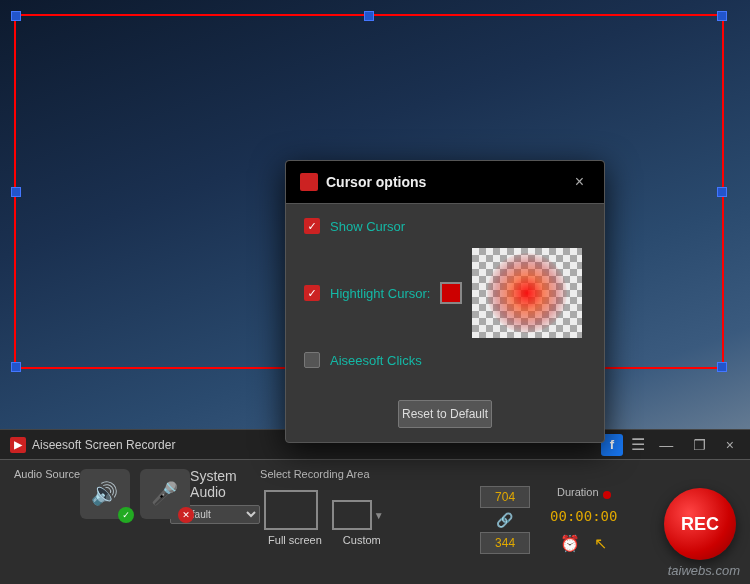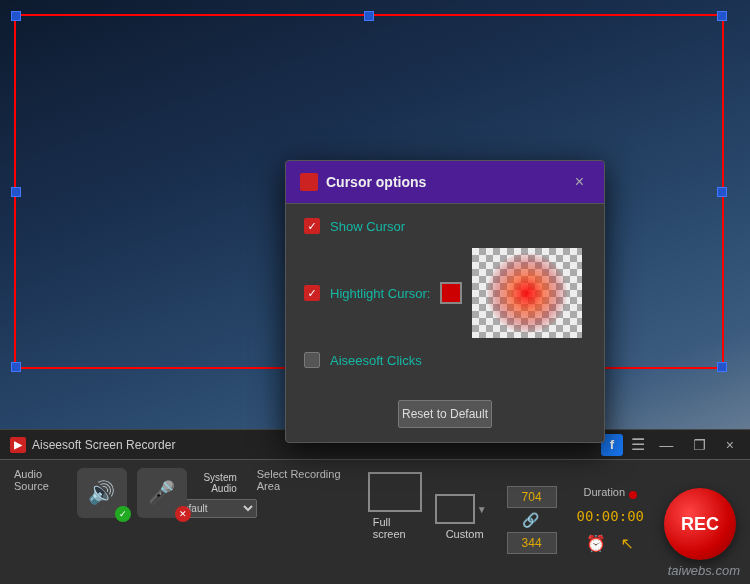--- a/index.html
+++ b/index.html
@@ -191,39 +191,39 @@
 
     .audio-label-item {
       display: flex;
       flex-direction: column;
       align-items: center;
       width: 50px;
     }
 
     .audio-label-text {
       color: #ccc;
-      font-size: 10px;
-      text-align: right;
+      font-size: 14px;
+      text-align: left;
       margin-bottom: 5px;
     }
 
     .audio-select {
       width: 90px;
       font-size: 10px;
       background: #444;
       color: #ccc;
       border: 1px solid #666;
       padding: 2px 4px;
       border-radius: 2px;
     }
 
     
     .rec-area-section {
       display: flex;
-      flex-direction: row;
+      flex-direction: column;
       min-width: 200px;
     }
 
     .rec-area-options {
       display: flex;
       gap: 10px;
       align-items: flex-end;
       margin-top: 4px;
     }
 
@@ -364,21 +364,21 @@
       box-shadow: 0 8px 32px rgba(0,0,0,0.8);
       z-index: 10;
       padding-bottom: 14px;
     }
 
     .dialog-header {
       display: flex;
       align-items: center;
       justify-content: space-between;
       padding: 10px 14px;
-      background: #4c1d95;
+      background: #000000;
       border-bottom: 1px solid #555;
       border-radius: 4px 4px 0 0;
     }
 
     .dialog-title-wrap {
       display: flex;
       align-items: center;
       gap: 8px;
     }
 

